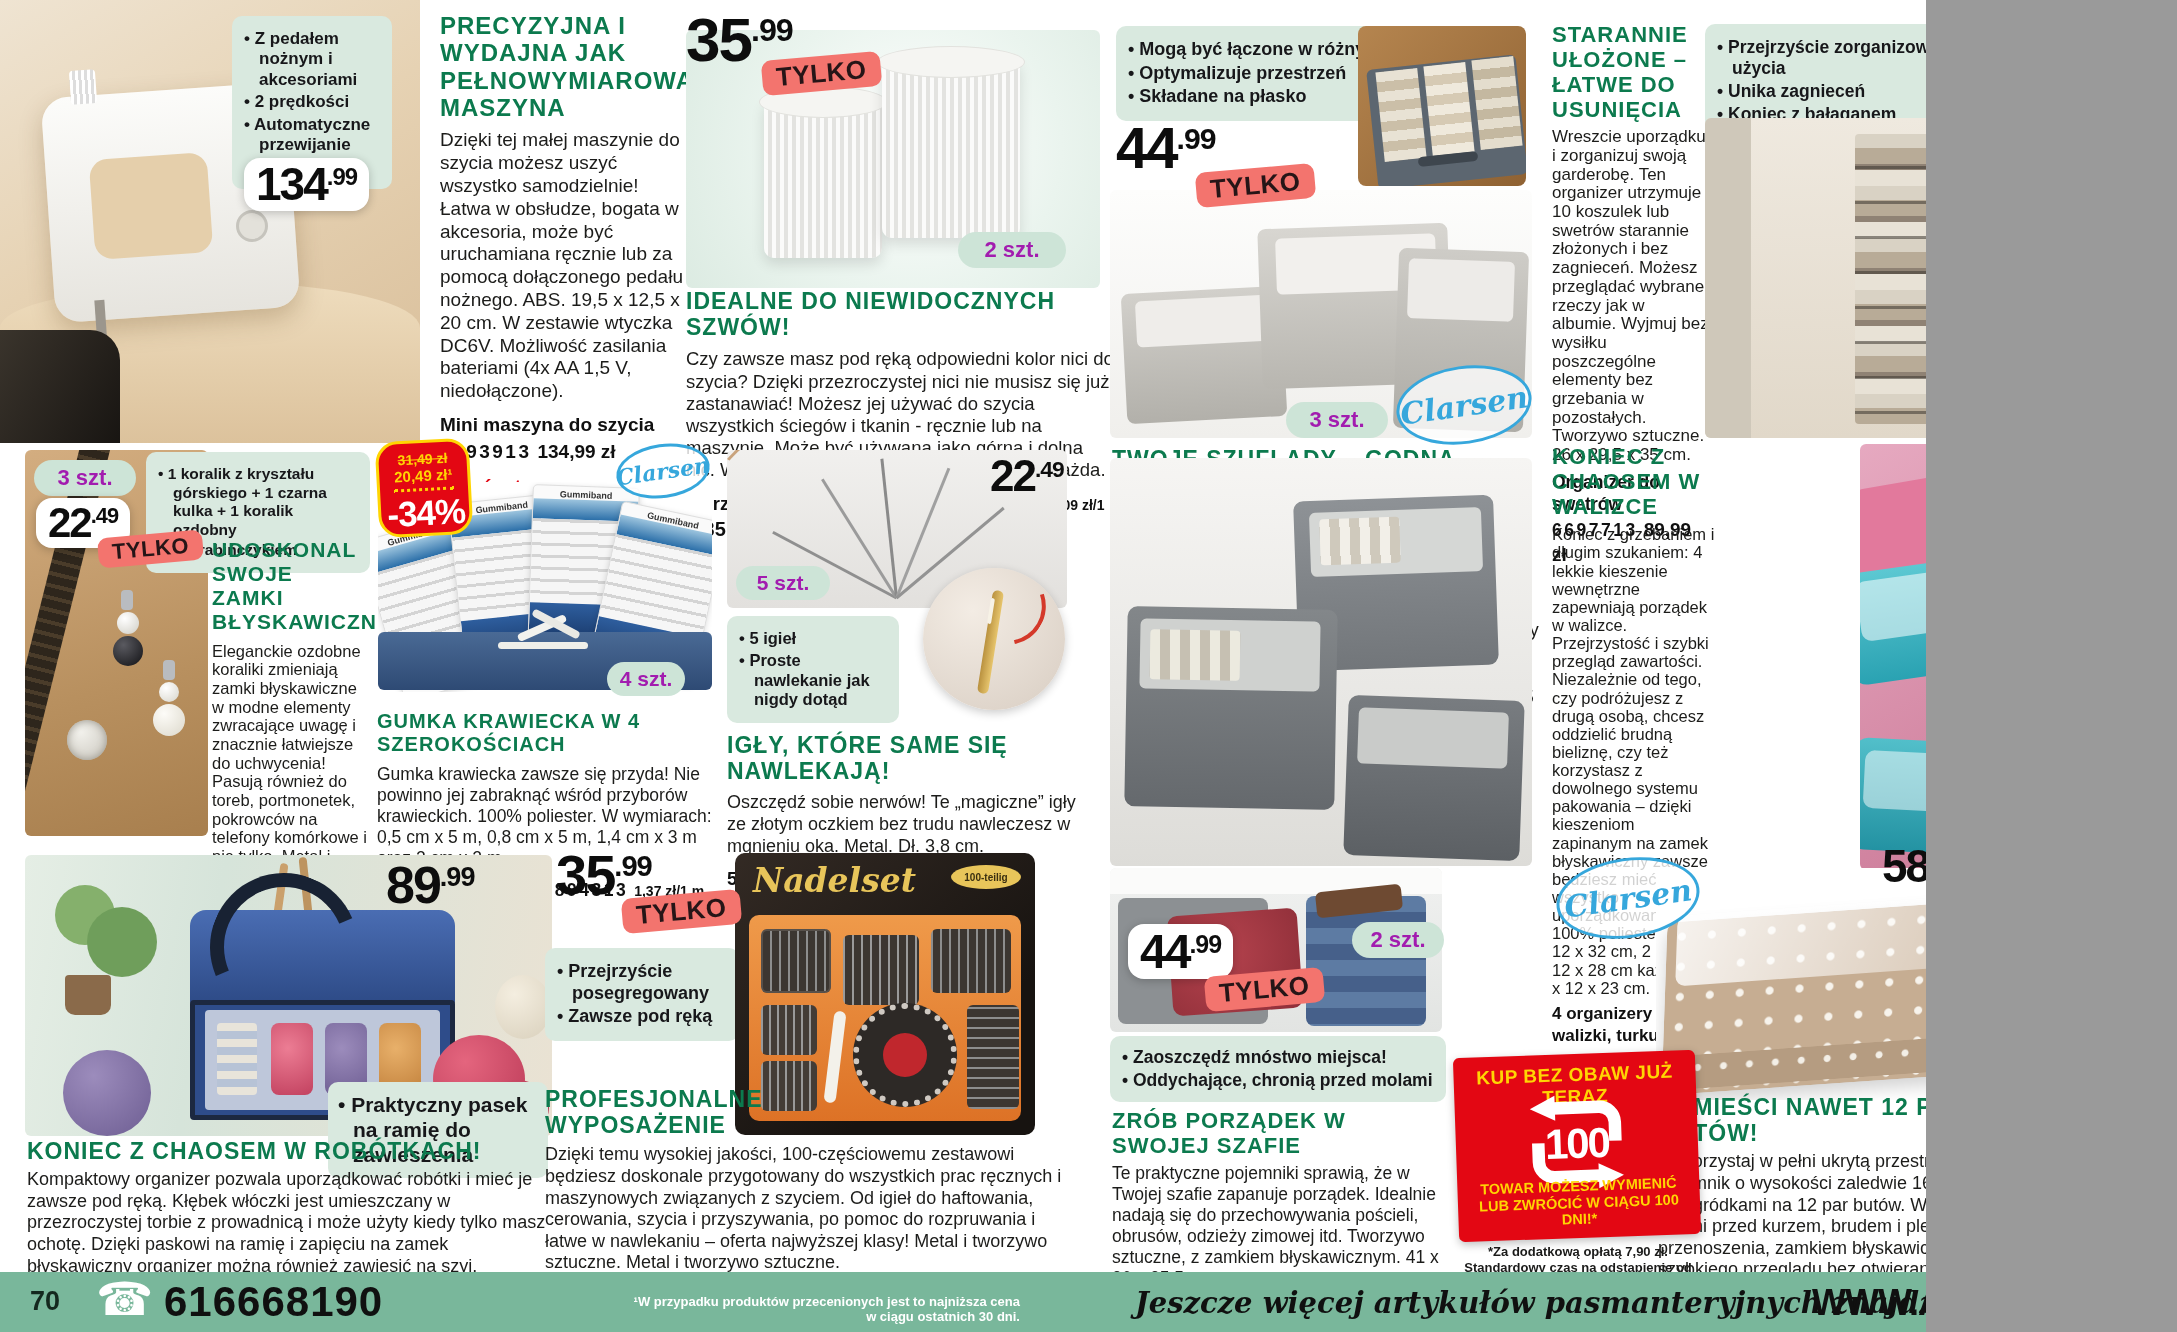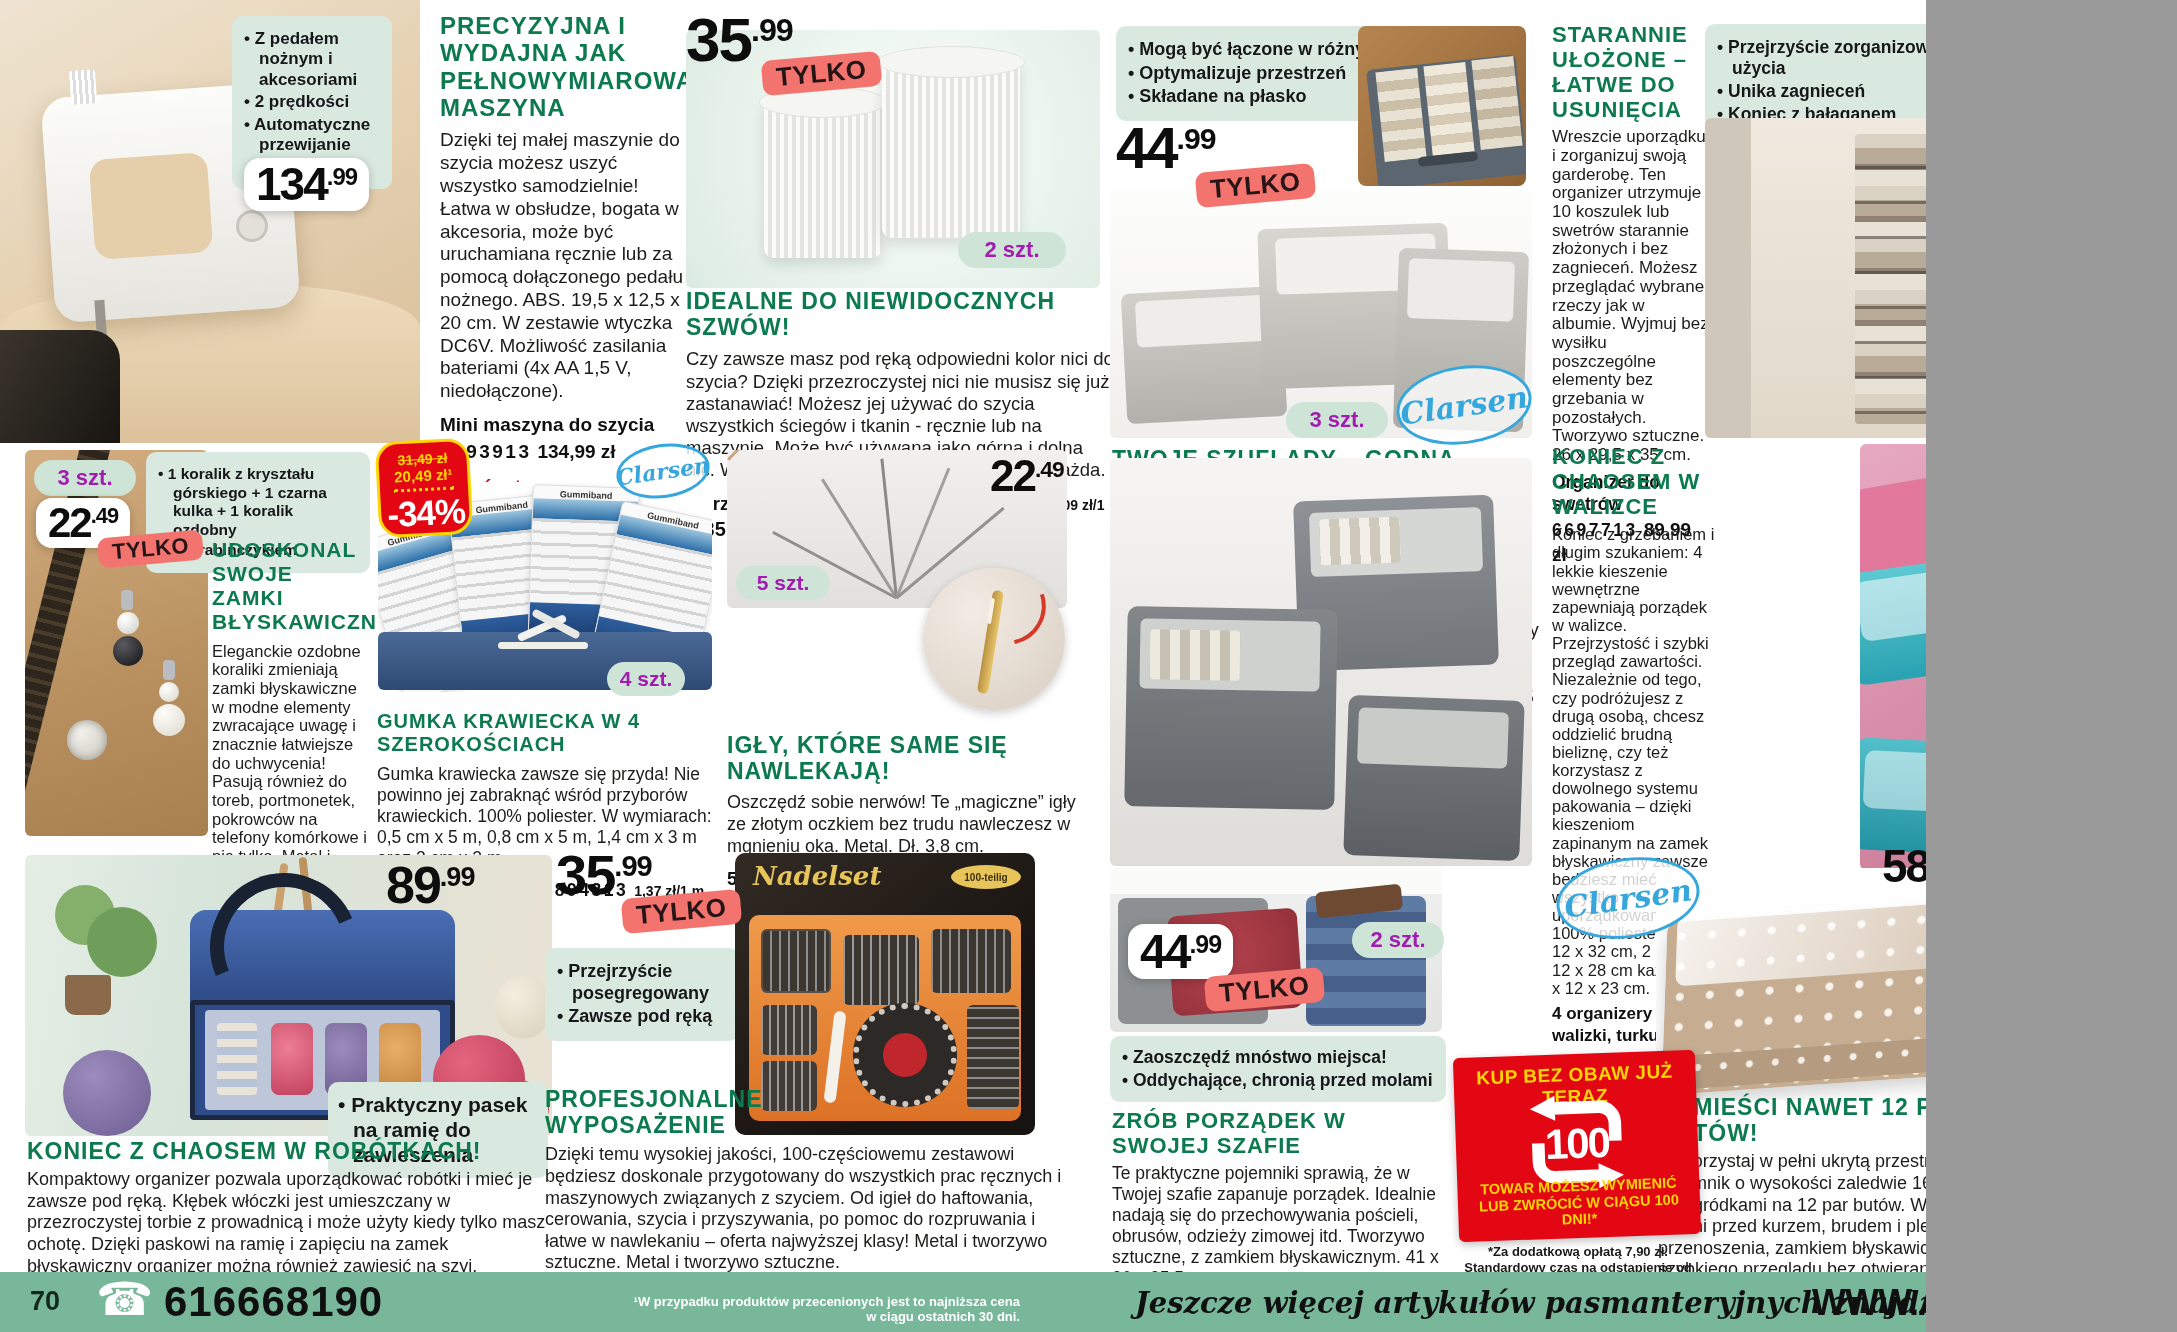--- a/index.html
+++ b/index.html
@@ -178,20 +178,26 @@
   <div class="photo" style="left:727px;top:450px;width:340px;height:158px;background:linear-gradient(#f1f0ee,#e2e0dd);">
     <div class="d" style="left:-20px;top:-40px;width:240px;height:150px;border:3px solid #c9a37c;border-radius:50%;border-color:#c9a37c transparent transparent transparent;transform:rotate(-12deg);"></div>
     <div class="d" style="left:168px;top:8px;width:3px;height:140px;background:#8f8f8f;transform-origin:bottom;transform:rotate(-62deg);"></div>
     <div class="d" style="left:168px;top:8px;width:3px;height:140px;background:#9b9b9b;transform-origin:bottom;transform:rotate(-32deg);"></div>
     <div class="d" style="left:168px;top:8px;width:3px;height:140px;background:#8a8a8a;transform-origin:bottom;transform:rotate(-6deg);"></div>
     <div class="d" style="left:168px;top:8px;width:3px;height:140px;background:#a0a0a0;transform-origin:bottom;transform:rotate(22deg);"></div>
     <div class="d" style="left:168px;top:8px;width:3px;height:140px;background:#939393;transform-origin:bottom;transform:rotate(50deg);"></div>
   </div>
   <span class="price" style="left:990px;top:456px;font-size:44px;"><span>22</span><span class="dec">.49</span></span>
   <div class="pill" style="left:736px;top:566px;width:94px;font-size:21px;">5 szt.</div>
+  <div class="greenbox" style="left:727px;top:616px;width:172px;">
+    <ul style="font-size:16.5px;">
+        <li>5 igieł</li>
+        <li>Proste nawlekanie jak nigdy dotąd</li>
+      </ul>
+  </div>
   <div class="photo" style="left:923px;top:568px;width:142px;height:142px;border-radius:50%;background:radial-gradient(circle at 35% 30%,#f3ece4,#d8cdc2);box-shadow:0 3px 10px rgba(0,0,0,.2);">
     <div class="d" style="left:30px;top:-8px;width:86px;height:76px;border:4px solid #d4392a;border-radius:50%;border-color:transparent #d4392a transparent transparent;transform:rotate(30deg);"></div>
     <div class="d" style="left:62px;top:22px;width:11px;height:104px;background:linear-gradient(90deg,#b9913f,#e7c56d);border-radius:5px;transform:rotate(9deg);"></div>
     <div class="d" style="left:66px;top:30px;width:4px;height:26px;background:#f7f2e6;border-radius:2px;transform:rotate(9deg);"></div>
   </div>
   <div class="abs" style="left:727px;top:732px;width:352px;">
     <div class="hd">IGŁY, KTÓRE SAME SIĘ NAWLEKAJĄ!</div>
     <p class="bd" style="font-size:18px;">Oszczędź sobie nerwów! Te „magiczne” igły ze złotym oczkiem bez trudu nawleczesz w mgnieniu oka. Metal. Dł. 3,8 cm.</p>
     <div class="pl" style="font-size:18.5px;"><span>5 samonawlekających igieł</span><span class="sku">1139013</span><span class="pp" style="font-size:20px;">22,49 zł</span></div>
   </div>
@@ -229,21 +235,21 @@
 
   <span class="price" style="left:556px;top:850px;font-size:56px;"><span>35</span><span class="dec">.99</span></span>
   <span class="tylko" style="left:622px;top:894px;">TYLKO</span>
   <div class="greenbox" style="left:545px;top:948px;width:194px;">
     <ul style="font-size:18px;">
         <li>Przejrzyście posegregowany</li>
         <li>Zawsze pod ręką</li>
       </ul>
   </div>
   <div class="photo" style="left:735px;top:853px;width:300px;height:282px;background:linear-gradient(140deg,#332a24,#171310 70%);border-radius:10px;">
-    <div class="d" style="left:18px;top:8px;color:#e8c55a;font-weight:800;font-style:italic;font-size:26px;font-family:'DejaVu Serif',serif;">Nadelset</div>
+    <div class="d" style="left:18px;top:8px;color:#e8c55a;font-weight:800;font-style:italic;font-size:33px;font-family:'DejaVu Serif',serif;">Nadelset</div>
     <div class="d" style="left:216px;top:12px;width:70px;height:24px;background:#e8c55a;border-radius:50%;display:flex;align-items:center;justify-content:center;">
       <span style="font-size:10px;font-weight:700;color:#3a2f10;">100-teilig</span>
     </div>
     <div class="d" style="left:14px;top:62px;width:272px;height:206px;background:linear-gradient(#ef9a4a,#dd7226);border-radius:10px;"></div>
     <div class="d" style="left:26px;top:76px;width:70px;height:64px;background:#3c3631;border-radius:6px;box-shadow:inset 0 0 0 2px #57504a;background-image:repeating-linear-gradient(90deg,#8d8d8d 0 2px,transparent 2px 9px);"></div>
     <div class="d" style="left:108px;top:82px;width:76px;height:70px;background:#3c3631;border-radius:6px;background-image:repeating-linear-gradient(90deg,#9a9a9a 0 2px,transparent 2px 9px);"></div>
     <div class="d" style="left:196px;top:76px;width:80px;height:64px;background:#3c3631;border-radius:6px;background-image:repeating-linear-gradient(90deg,#8d8d8d 0 2px,transparent 2px 9px);"></div>
     <div class="d" style="left:26px;top:152px;width:56px;height:50px;background:#433c36;border-radius:6px;background-image:repeating-linear-gradient(90deg,#999 0 2px,transparent 2px 8px);"></div>
     <div class="d" style="left:26px;top:208px;width:56px;height:50px;background:#433c36;border-radius:6px;background-image:repeating-linear-gradient(90deg,#999 0 2px,transparent 2px 8px);"></div>
     <div class="d" style="left:94px;top:158px;width:12px;height:92px;background:#f3f1ea;border-radius:6px;transform:rotate(7deg);"></div>

